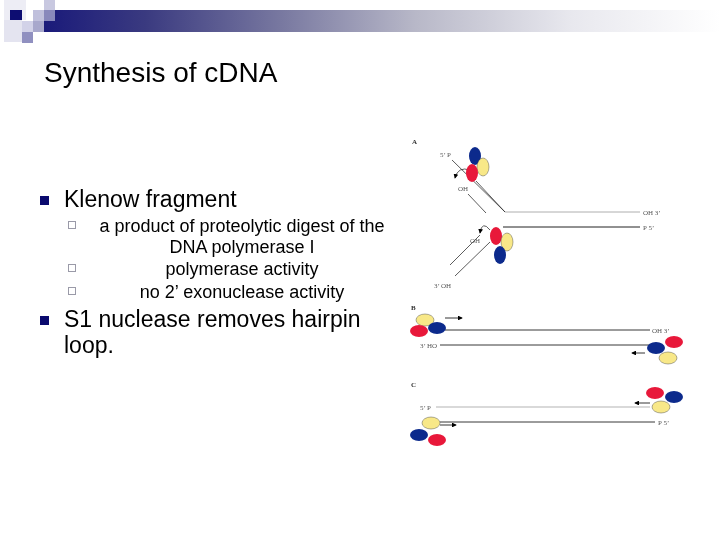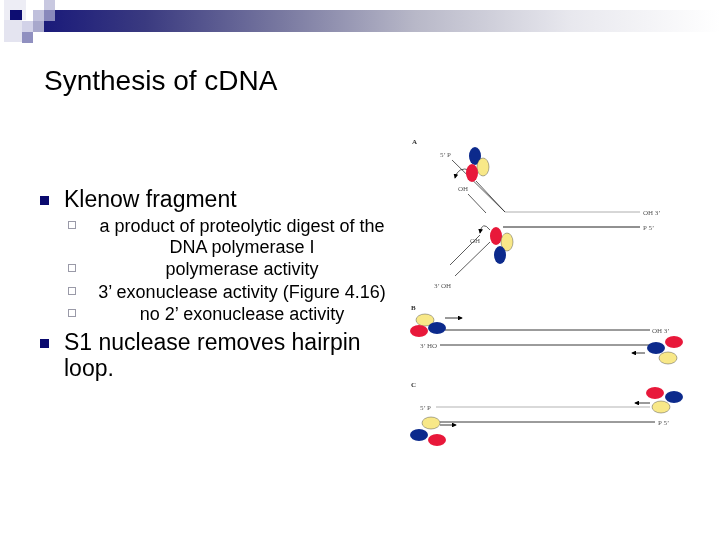--- a/index.html
+++ b/index.html
@@ -24,21 +24,21 @@
       left: 44px;
       top: 10px;
       width: 676px;
       height: 22px;
       background: linear-gradient(to right, #1a1a7a 0%, #3a3a80 15%, #7878a0 35%, #b8b8c8 55%, #e8e8ee 78%, #ffffff 100%);
     }
     
     .slide-title {
       position: absolute;
       left: 44px;
-      top: 64px;
+      top: 56px;
       font-size: 28px;
       line-height: 34px;
       color: #000;
       white-space: nowrap;
     }
     
     .bullets {
       position: absolute;
       left: 36px;
       top: 150px;
@@ -131,24 +131,20 @@
     <div class="l2">
       <span class="marker"></span>
       <span>a product of proteolytic digest of the DNA polymerase I</span>
     </div>
     <div class="l2">
       <span class="marker"></span>
       <span>polymerase activity</span>
     </div>
     <div class="l2">
       <span class="marker"></span>
-      <span>3’ exonuclease activity (Figure 4.16)</span>
-    </div>
-    <div class="l2">
-      <span class="marker"></span>
       <span>no 2’ exonuclease activity</span>
     </div>
   </div>
   <div class="l1">
     <span class="marker"></span>
     <span>S1 nuclease removes hairpin loop.</span>
   </div>
 </div>
 
 <div class="figure">

